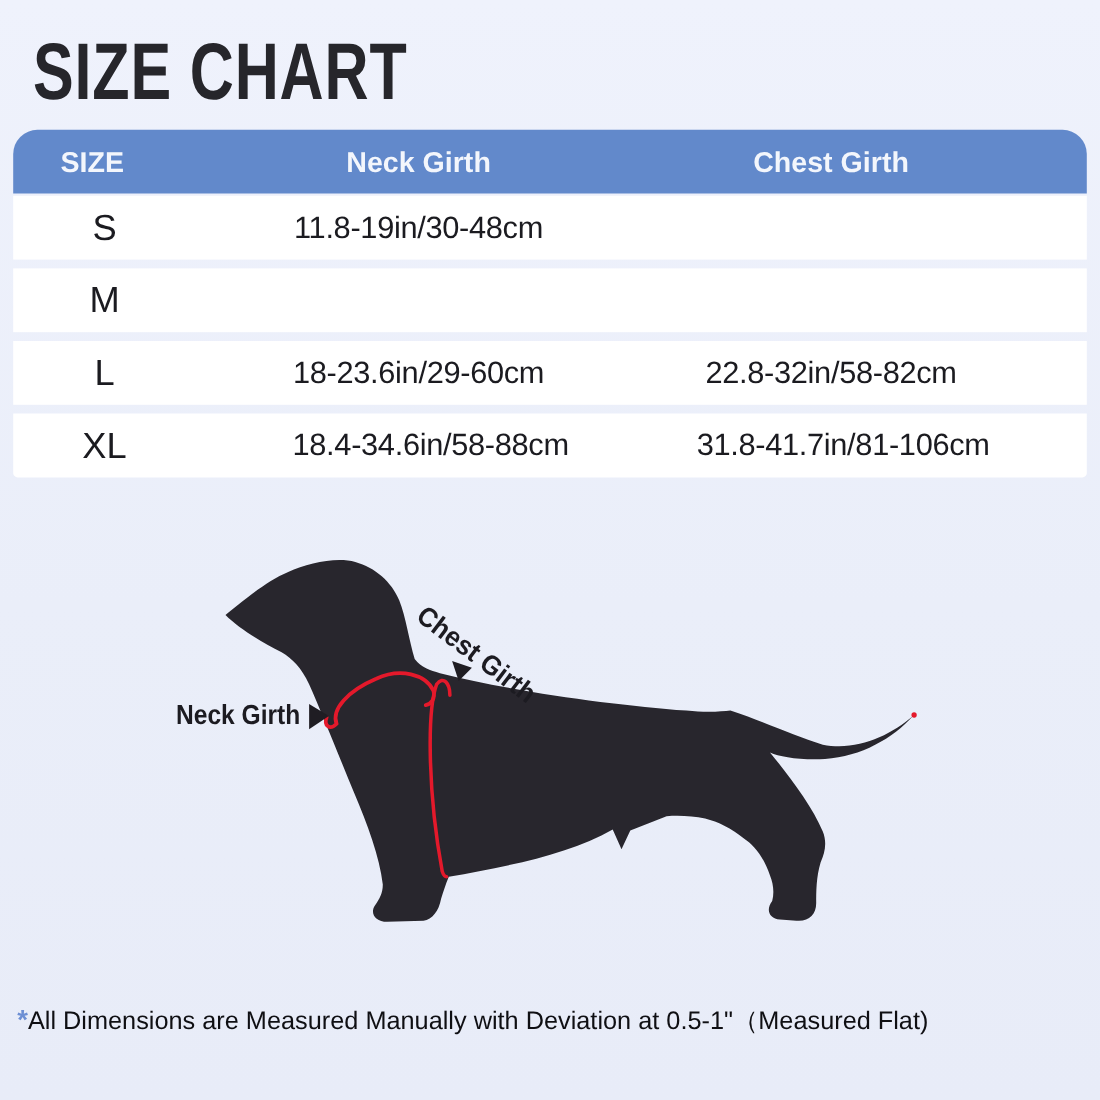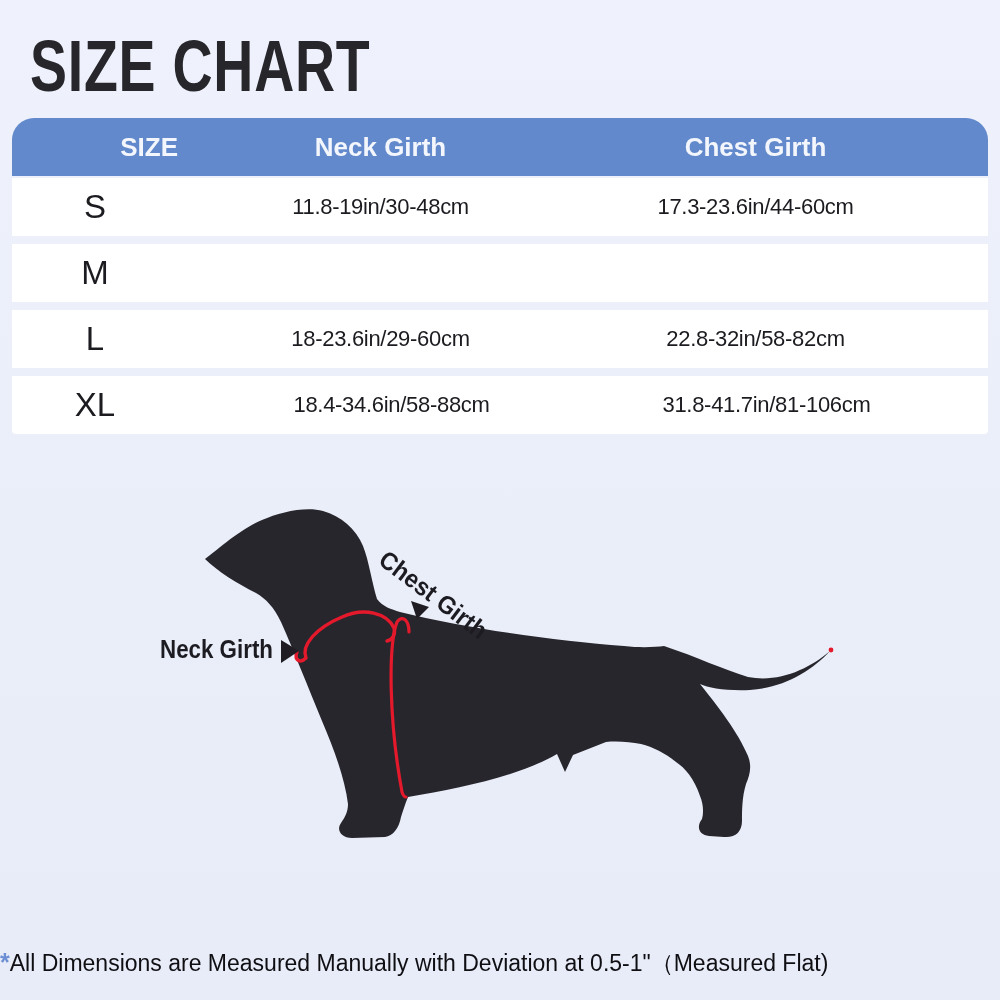--- a/index.html
+++ b/index.html
@@ -20,49 +20,48 @@
     height:58px; background:#6289cb; border-radius:22px 22px 0 0;
     color:#f3f6fc; font-weight:700; font-size:26px;
     margin-bottom:2px;
   }
   .t-row {
     display:grid; grid-template-columns:166px 1fr 1fr; align-items:center;
     height:58px; background:#ffffff; color:#1b1b20;
   }
   .t-row + .t-row { margin-top:8px; }
   .t-row:last-child { border-radius:0 0 4px 4px;gap:22px; }
-  .c1-head { padding-left:43px; text-align:right; }
+  .c1-head { padding-left:43px; text-align:left; }
   .c2 { text-align:center; }
   .c3 { text-align:center; padding-right:60px; }
   .cell-size { text-align:center; font-size:33px; font-weight:400; }
-  .cell-val  { font-size:22px; letter-spacing:-0.3px; }
+  .cell-val  { font-size:28px; letter-spacing:-0.3px; }
   .dog-figure { position:absolute; left:150px; top:495px; width:700px; height:360px; }
   .dog-figure text { font-family:"Liberation Sans", sans-serif; font-weight:700; fill:#1c1b21; }
   .footnote {
-    position:absolute; left:0; top:948px; width:844px; text-align:left;
+    position:absolute; left:0; top:912px; width:844px; text-align:right;
     font-size:23px; color:#0f0f13; white-space:nowrap;
   }
   .footnote .star { color:#6d8fd4; font-weight:700; font-size:25px; }
 </style>
 </head>
 <body>
 
 <div class="page-title">SIZE CHART</div>
 
 <div class="size-table">
   <div class="t-header">
     <div class="c1-head">SIZE</div>
     <div class="c2">Neck Girth</div>
     <div class="c3">Chest Girth</div>
   </div>
 
   <div class="t-row">
     <div class="cell-size">S</div>
     <div class="c2 cell-val">11.8-19in/30-48cm</div>
-    <div class="c3 cell-val">17.3-23.6in/44-60cm</div>
   </div>
 
   <div class="t-row">
     <div class="cell-size">M</div>
   </div>
 
   <div class="t-row">
     <div class="cell-size">L</div>
     <div class="c2 cell-val">18-23.6in/29-60cm</div>
     <div class="c3 cell-val">22.8-32in/58-82cm</div>

